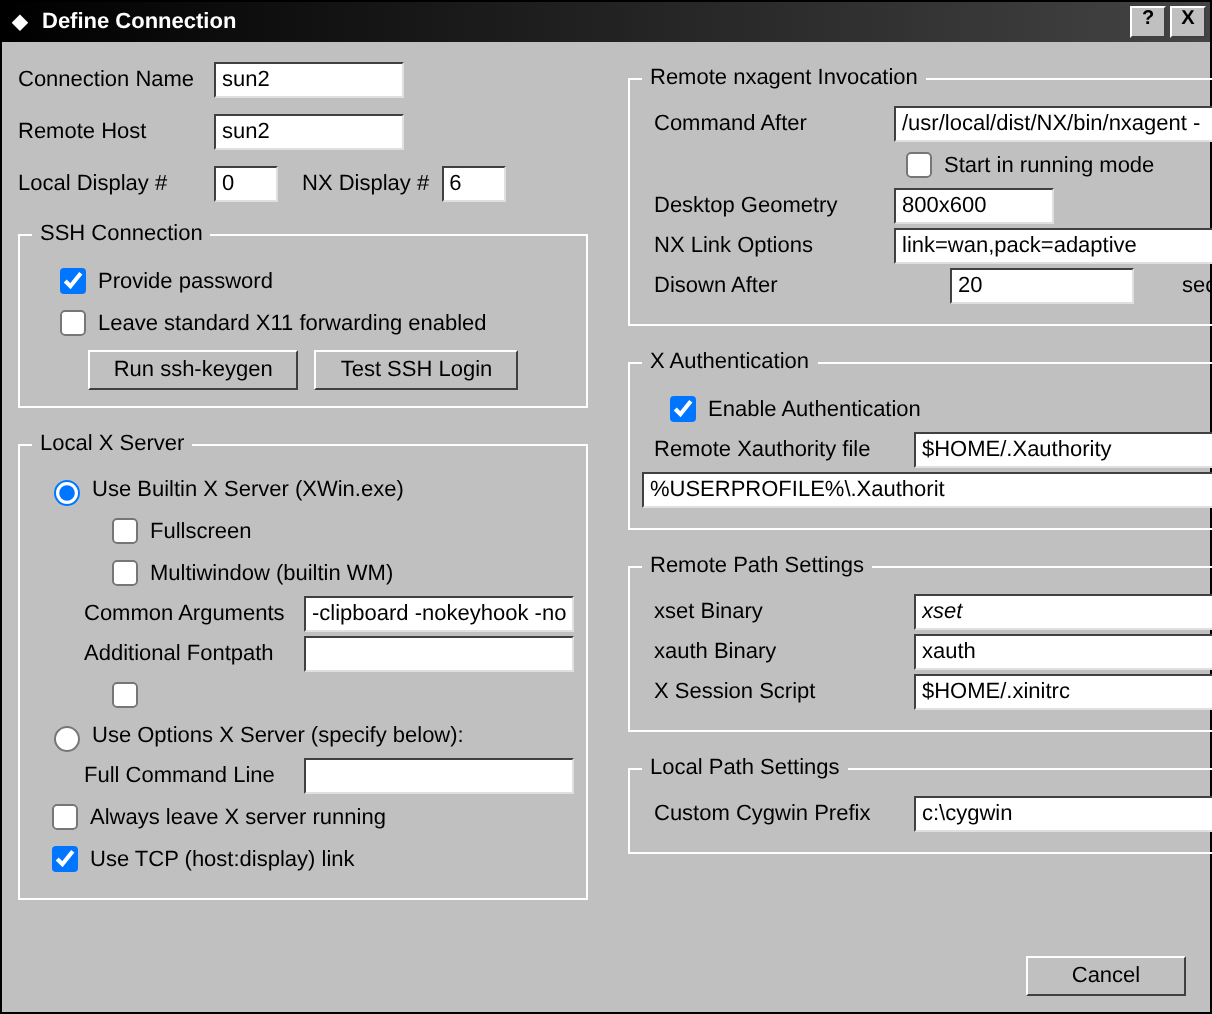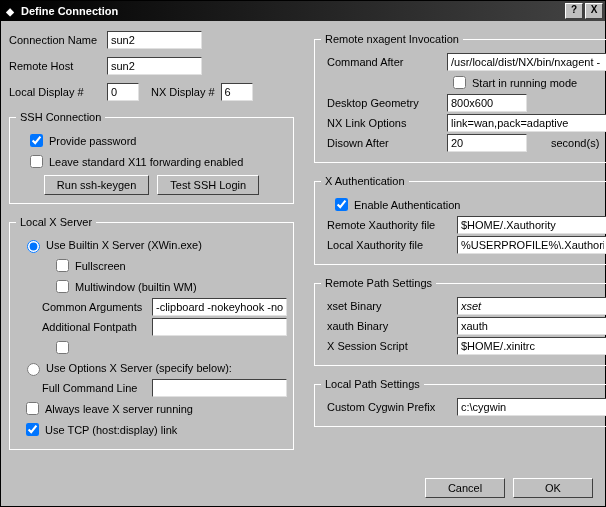--- a/index.html
+++ b/index.html
@@ -134,37 +134,36 @@
         <div class="row">
             <span class="lbl2">Desktop Geometry</span>
             <input type="text" style="width: 80px;" value="800x600">
           </div>
         <div class="row">
             <span class="lbl2">NX Link Options</span>
             <input type="text" style="flex: 1 1 0%;" value="link=wan,pack=adaptive">
           </div>
         <div class="row">
             <span class="lbl2">Disown After</span>
-            <input type="text" style="width: 80px;" value="20">
+            <input type="text" style="width: 92px; margin-left: 28px;" value="20">
             <span style="margin-left:24px">second(s)</span>
           </div>
       </fieldset>
 
       <fieldset>
         <legend>X Authentication</legend>
         <div class="cb">
             <input type="checkbox" checked="" style="">
             <span>Enable Authentication</span>
           </div>
         <div class="row">
             <span class="lbl3">Remote Xauthority file</span>
             <input type="text" style="flex: 1 1 0%;" value="$HOME/.Xauthority">
           </div>
         <div class="row">
-            <span class="lbl3">Local Xauthority file</span>
             <input type="text" style="flex: 1 1 0%;" value="%USERPROFILE%\.Xauthorit">
           </div>
       </fieldset>
 
       <fieldset>
         <legend>Remote Path Settings</legend>
         <div class="row">
             <span class="lbl3">xset Binary</span>
             <input type="text" style="flex: 1 1 0%; font-style: italic;" value="xset">
           </div>
@@ -183,15 +182,14 @@
         <div class="row">
             <span class="lbl3">Custom Cygwin Prefix</span>
             <input type="text" style="flex: 1 1 0%;" value="c:\cygwin">
           </div>
       </fieldset>
     </div>
   </div>
 
   <div class="footer">
     <button class="btn">Cancel</button>
-    <button class="btn">OK</button>
   </div>
 </div>
 
 </body></html>

